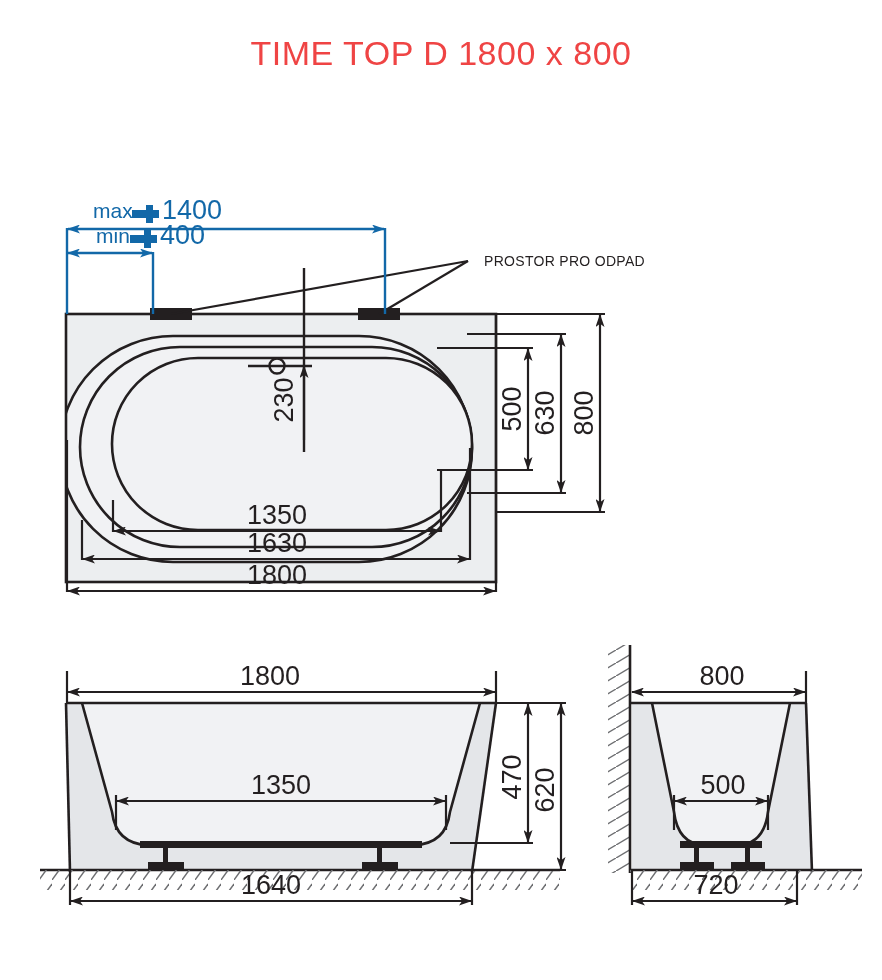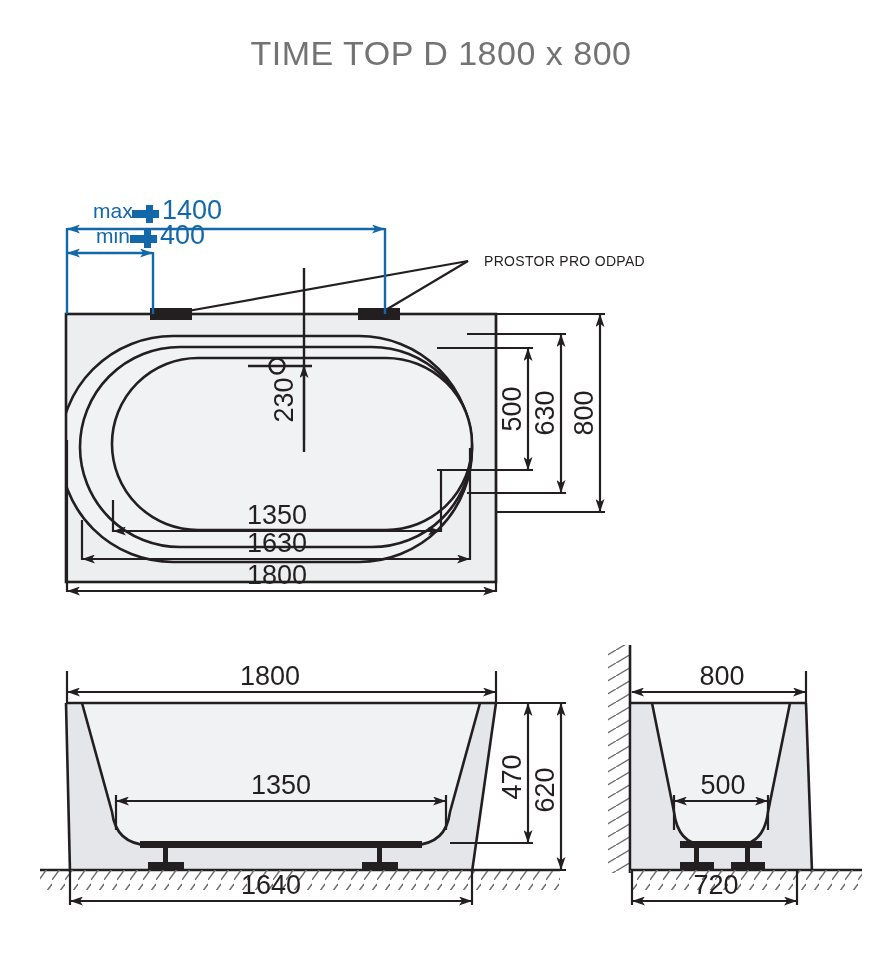--- a/index.html
+++ b/index.html
@@ -11,21 +11,21 @@
     overflow:hidden;
     position:relative;
   }
   #page-title{
     position:absolute;
     left:0;top:34px;width:882px;
     text-align:center;
     font-size:34px;
     font-weight:400;
     letter-spacing:.5px;
-    color:#737373;
+    color:#ef4444;
   }
   #drawing{position:absolute;left:0;top:0;width:882px;height:980px;}
   text{font-family:"Liberation Sans","DejaVu Sans",sans-serif;fill:#231f20;}
   .dimtext{font-size:27px;}
   .bluetext{fill:#1268a8;}
   .bluetext-lbl{fill:#1268a8;font-size:21px;}
   .leadlabel{font-size:14px;letter-spacing:.3px;}
 </style>
 </head>
 <body>

